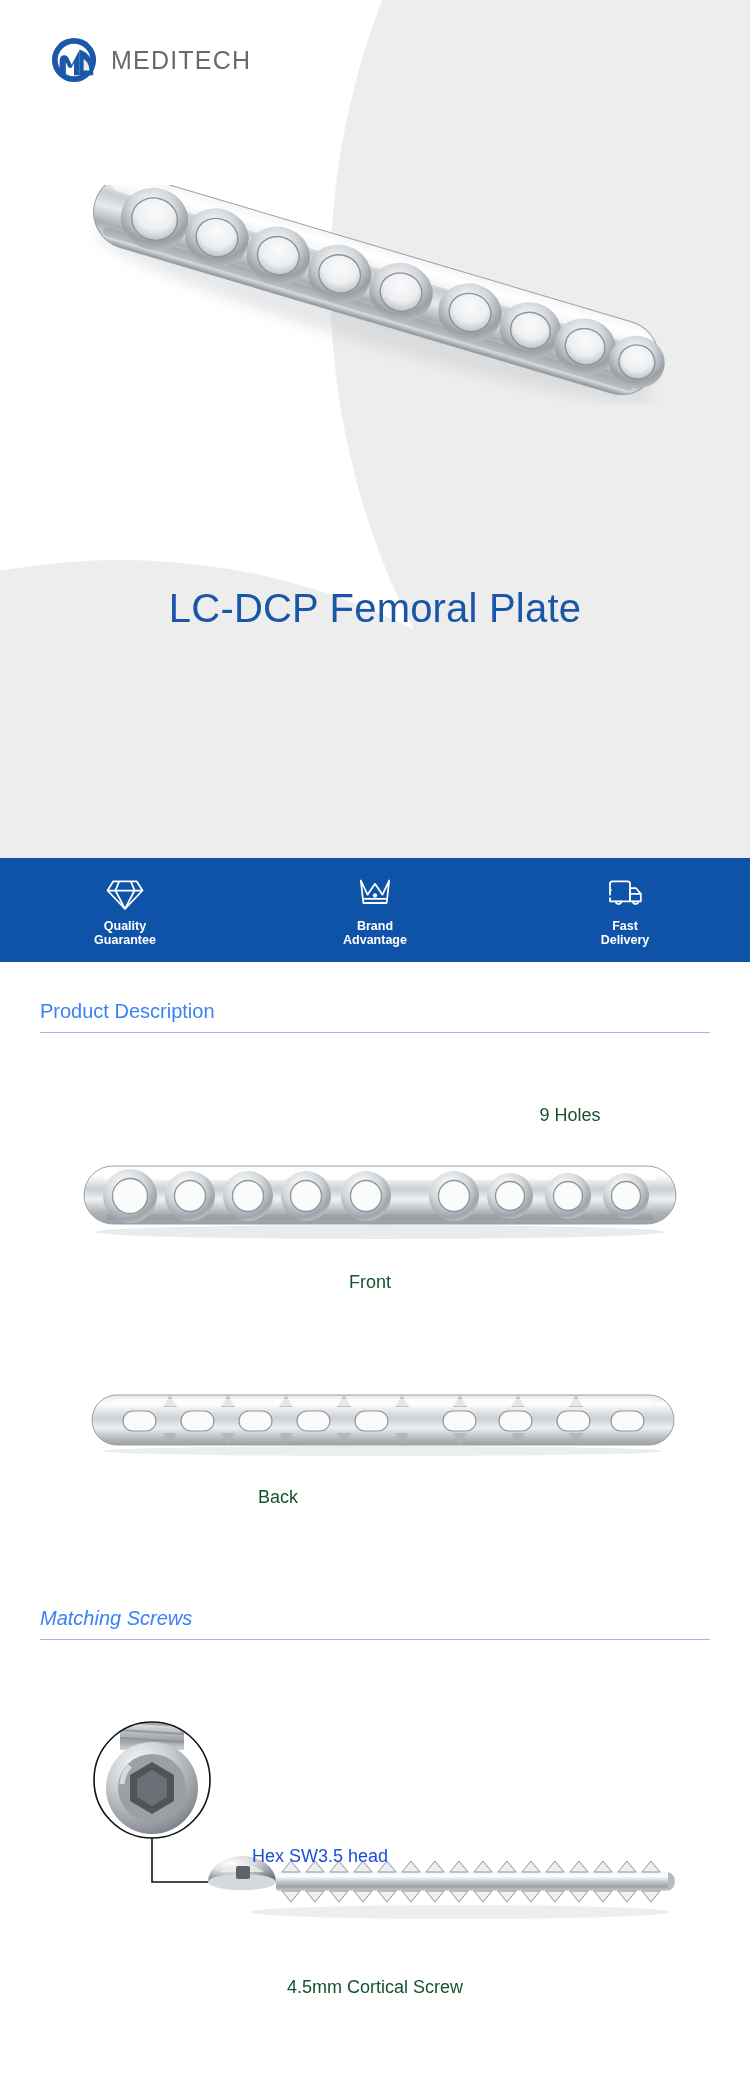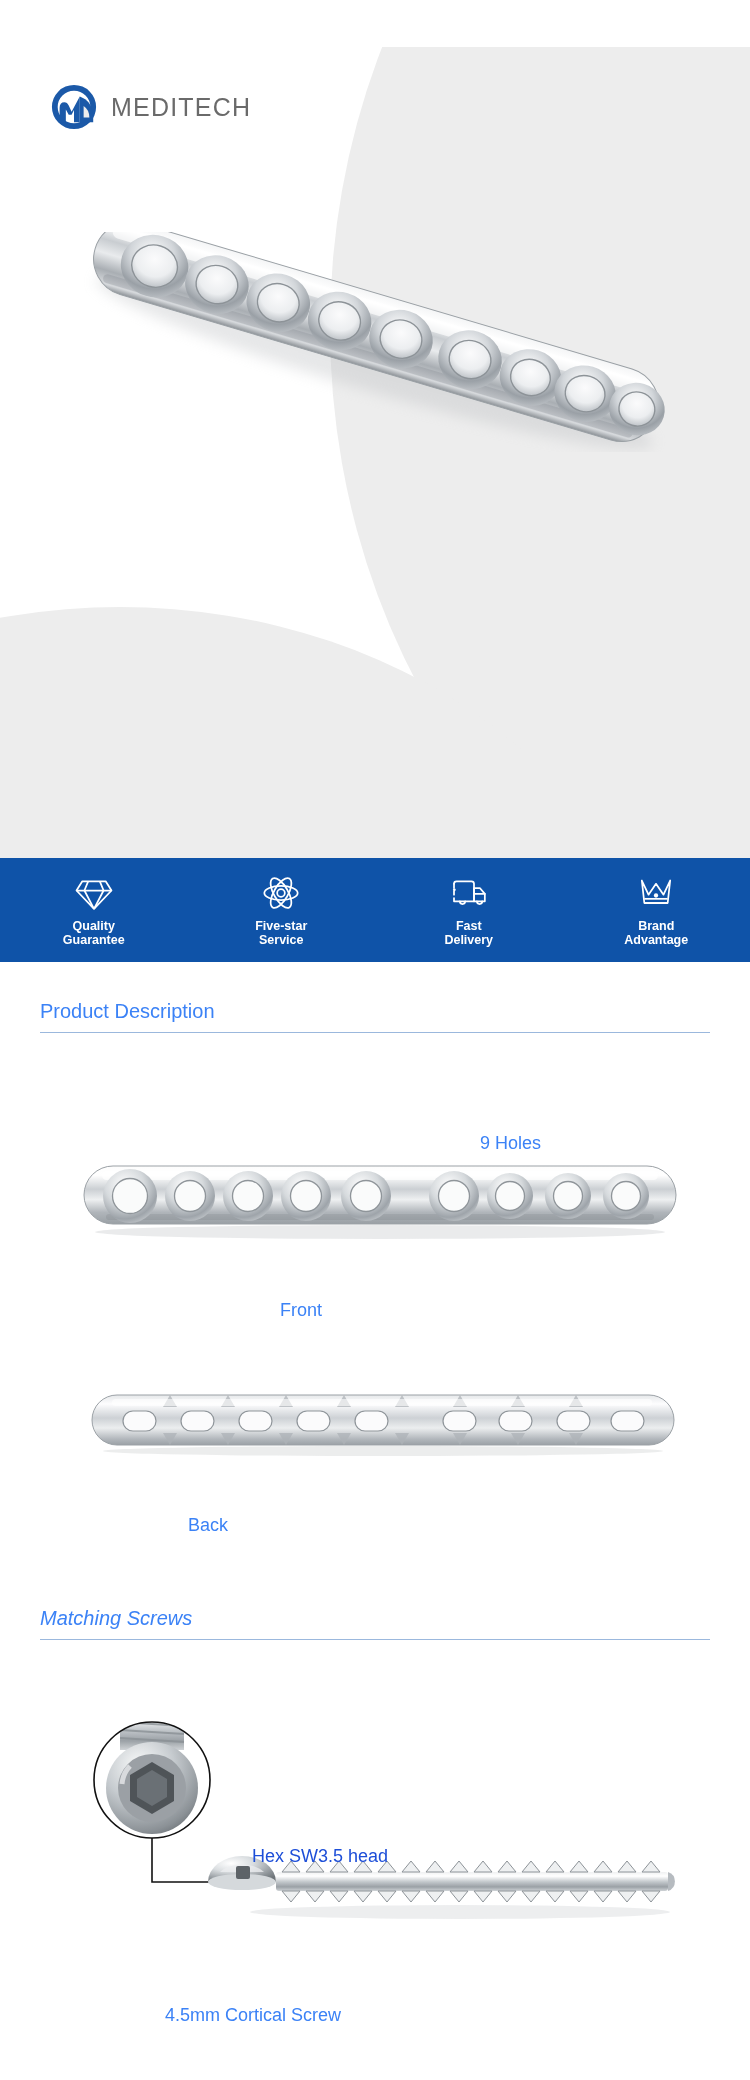--- a/index.html
+++ b/index.html
@@ -7,21 +7,21 @@
   body {
     width:750px; height:2080px; position:relative;
     background:#ffffff;
     font-family:"Liberation Sans", sans-serif;
     overflow:hidden;
   }
 
   
   .hero {
     position:absolute; left:0; top:0; width:750px; height:858px;
-    background:#fde047; overflow:hidden;margin-top:47px;
+    background:#fde047; overflow:hidden;
   }
   .hero-swoosh-a {
     position:absolute; left:-120px; top:-340px;
     width:1180px; height:1180px;
     border-radius:50%;
     background:#ffffff;
   }
   .hero-swoosh-b {
     position:absolute; left:330px; top:-420px;
     width:1250px; height:1400px;
@@ -77,21 +77,21 @@
   
   .section-head {
     position:absolute; left:40px; width:670px;
   }
   .section-title {
     font-size:20px; color:#3b82f6; font-weight:400; padding-bottom:9px;
   }
   .section-rule { height:1px; background:#9bb8dd; width:100%; }
 
   .caption {
-    position:absolute; font-size:18px; color:#3b82f6; text-align:left;margin-top:28px;
+    position:absolute; font-size:18px; color:#14532d; text-align:center;
   }
 
   .plate-front { position:absolute; left:80px; top:1152px; width:600px; height:90px; }
   .plate-back  { position:absolute; left:88px; top:1385px; width:590px; height:72px; }
 
   .screw-fig { position:absolute; left:60px; top:1700px; width:640px; height:260px; }
 
   .callout-text {
     position:absolute; font-size:18px; color:#1d4ed8; white-space:nowrap;
   }
@@ -190,70 +190,61 @@
         </g>
         <g transform="translate(583,99)">
           <ellipse rx="28" ry="26" fill="url(#holeG)"></ellipse>
             <ellipse rx="18" ry="17" fill="url(#boreG)"></ellipse>
           <ellipse rx="18" ry="17" fill="none" stroke="#8d9398" stroke-width="1.4"></ellipse>
         </g>
       </g>
     </g>
   </svg>
 
+  <div class="hero-title">LC-DCP Femoral Plate</div>
 </div>
 
 <div class="features">
 
   <div class="feature">
     <svg class="feature-icon" viewBox="0 0 48 48" fill="none" stroke="#ffffff" stroke-width="2.1" stroke-linejoin="round">
       <path d="M10 10 L38 10 L45 21 L24 43 L3 21 Z"></path>
       <path d="M3 21 L45 21"></path>
         <path d="M17 10 L12.5 21 L24 43"></path>
         <path d="M31 10 L35.5 21 L24 43"></path>
     </svg>
     <div class="feature-label">Quality
 Guarantee</div>
   </div>
 
+
   <div class="feature">
-    <svg class="feature-icon" viewBox="0 0 48 48" fill="none" stroke="#ffffff" stroke-width="2.1">
-      <ellipse cx="24" cy="24" rx="20" ry="8.5"></ellipse>
-      <ellipse cx="24" cy="24" rx="20" ry="8.5" transform="rotate(60 24 24)"></ellipse>
-      <ellipse cx="24" cy="24" rx="20" ry="8.5" transform="rotate(120 24 24)"></ellipse>
-      <circle cx="24" cy="24" r="4.6"></circle>
+    <svg class="feature-icon" viewBox="0 0 48 48" fill="none" stroke="#ffffff" stroke-width="2.1" stroke-linejoin="round">
+      <path d="M7 9 L15 26 L24 13 L33 26 L41 9 L38 36 L10 36 Z"></path>
+      <path d="M10 31 L38 31"></path>
+        <path d="M10.5 36 L37.5 36"></path>
+      <circle cx="24" cy="27" r="2.6" fill="#ffffff" stroke="none"></circle>
     </svg>
-    <div class="feature-label">Five-star
-Service</div>
+    <div class="feature-label">Brand
+Advantage</div>
   </div>
 
   <div class="feature">
     <svg class="feature-icon" viewBox="0 0 48 48" fill="none" stroke="#ffffff" stroke-width="2.1" stroke-linecap="round" stroke-linejoin="round">
       <path d="M6 13 A3 3 0 0 1 9 10 L27 10 A3 3 0 0 1 30 13 L30 34 L6 34 L6 30"></path>
       <path d="M6 13 L6 18"></path>
         <path d="M6 22 L6 26"></path>
       <path d="M30 18 L37 18 L43 25 L43 34 L30 34 Z"></path>
       <path d="M30 25 L43 25"></path>
       <circle cx="6.4" cy="20.2" r="1.7" fill="#ffffff" stroke="none"></circle>
       <path d="M13 34 A3.2 3.2 0 0 0 19.4 34"></path>
       <path d="M33.5 34 A3.2 3.2 0 0 0 39.9 34"></path>
     </svg>
     <div class="feature-label">Fast
 Delivery</div>
-  </div>
-
-  <div class="feature">
-    <svg class="feature-icon" viewBox="0 0 48 48" fill="none" stroke="#ffffff" stroke-width="2.1" stroke-linejoin="round">
-      <path d="M7 9 L15 26 L24 13 L33 26 L41 9 L38 36 L10 36 Z"></path>
-      <path d="M10 31 L38 31"></path>
-        <path d="M10.5 36 L37.5 36"></path>
-      <circle cx="24" cy="27" r="2.6" fill="#ffffff" stroke="none"></circle>
-    </svg>
-    <div class="feature-label">Brand
-Advantage</div>
   </div>
 
 </div>
 
 <div class="section-head" style="top:1000px;">
   <div class="section-title">Product Description</div>
   <div class="section-rule"></div>
 </div>
 
 <div class="caption" style="left:480px; top:1105px; width:180px;">9 Holes</div>

